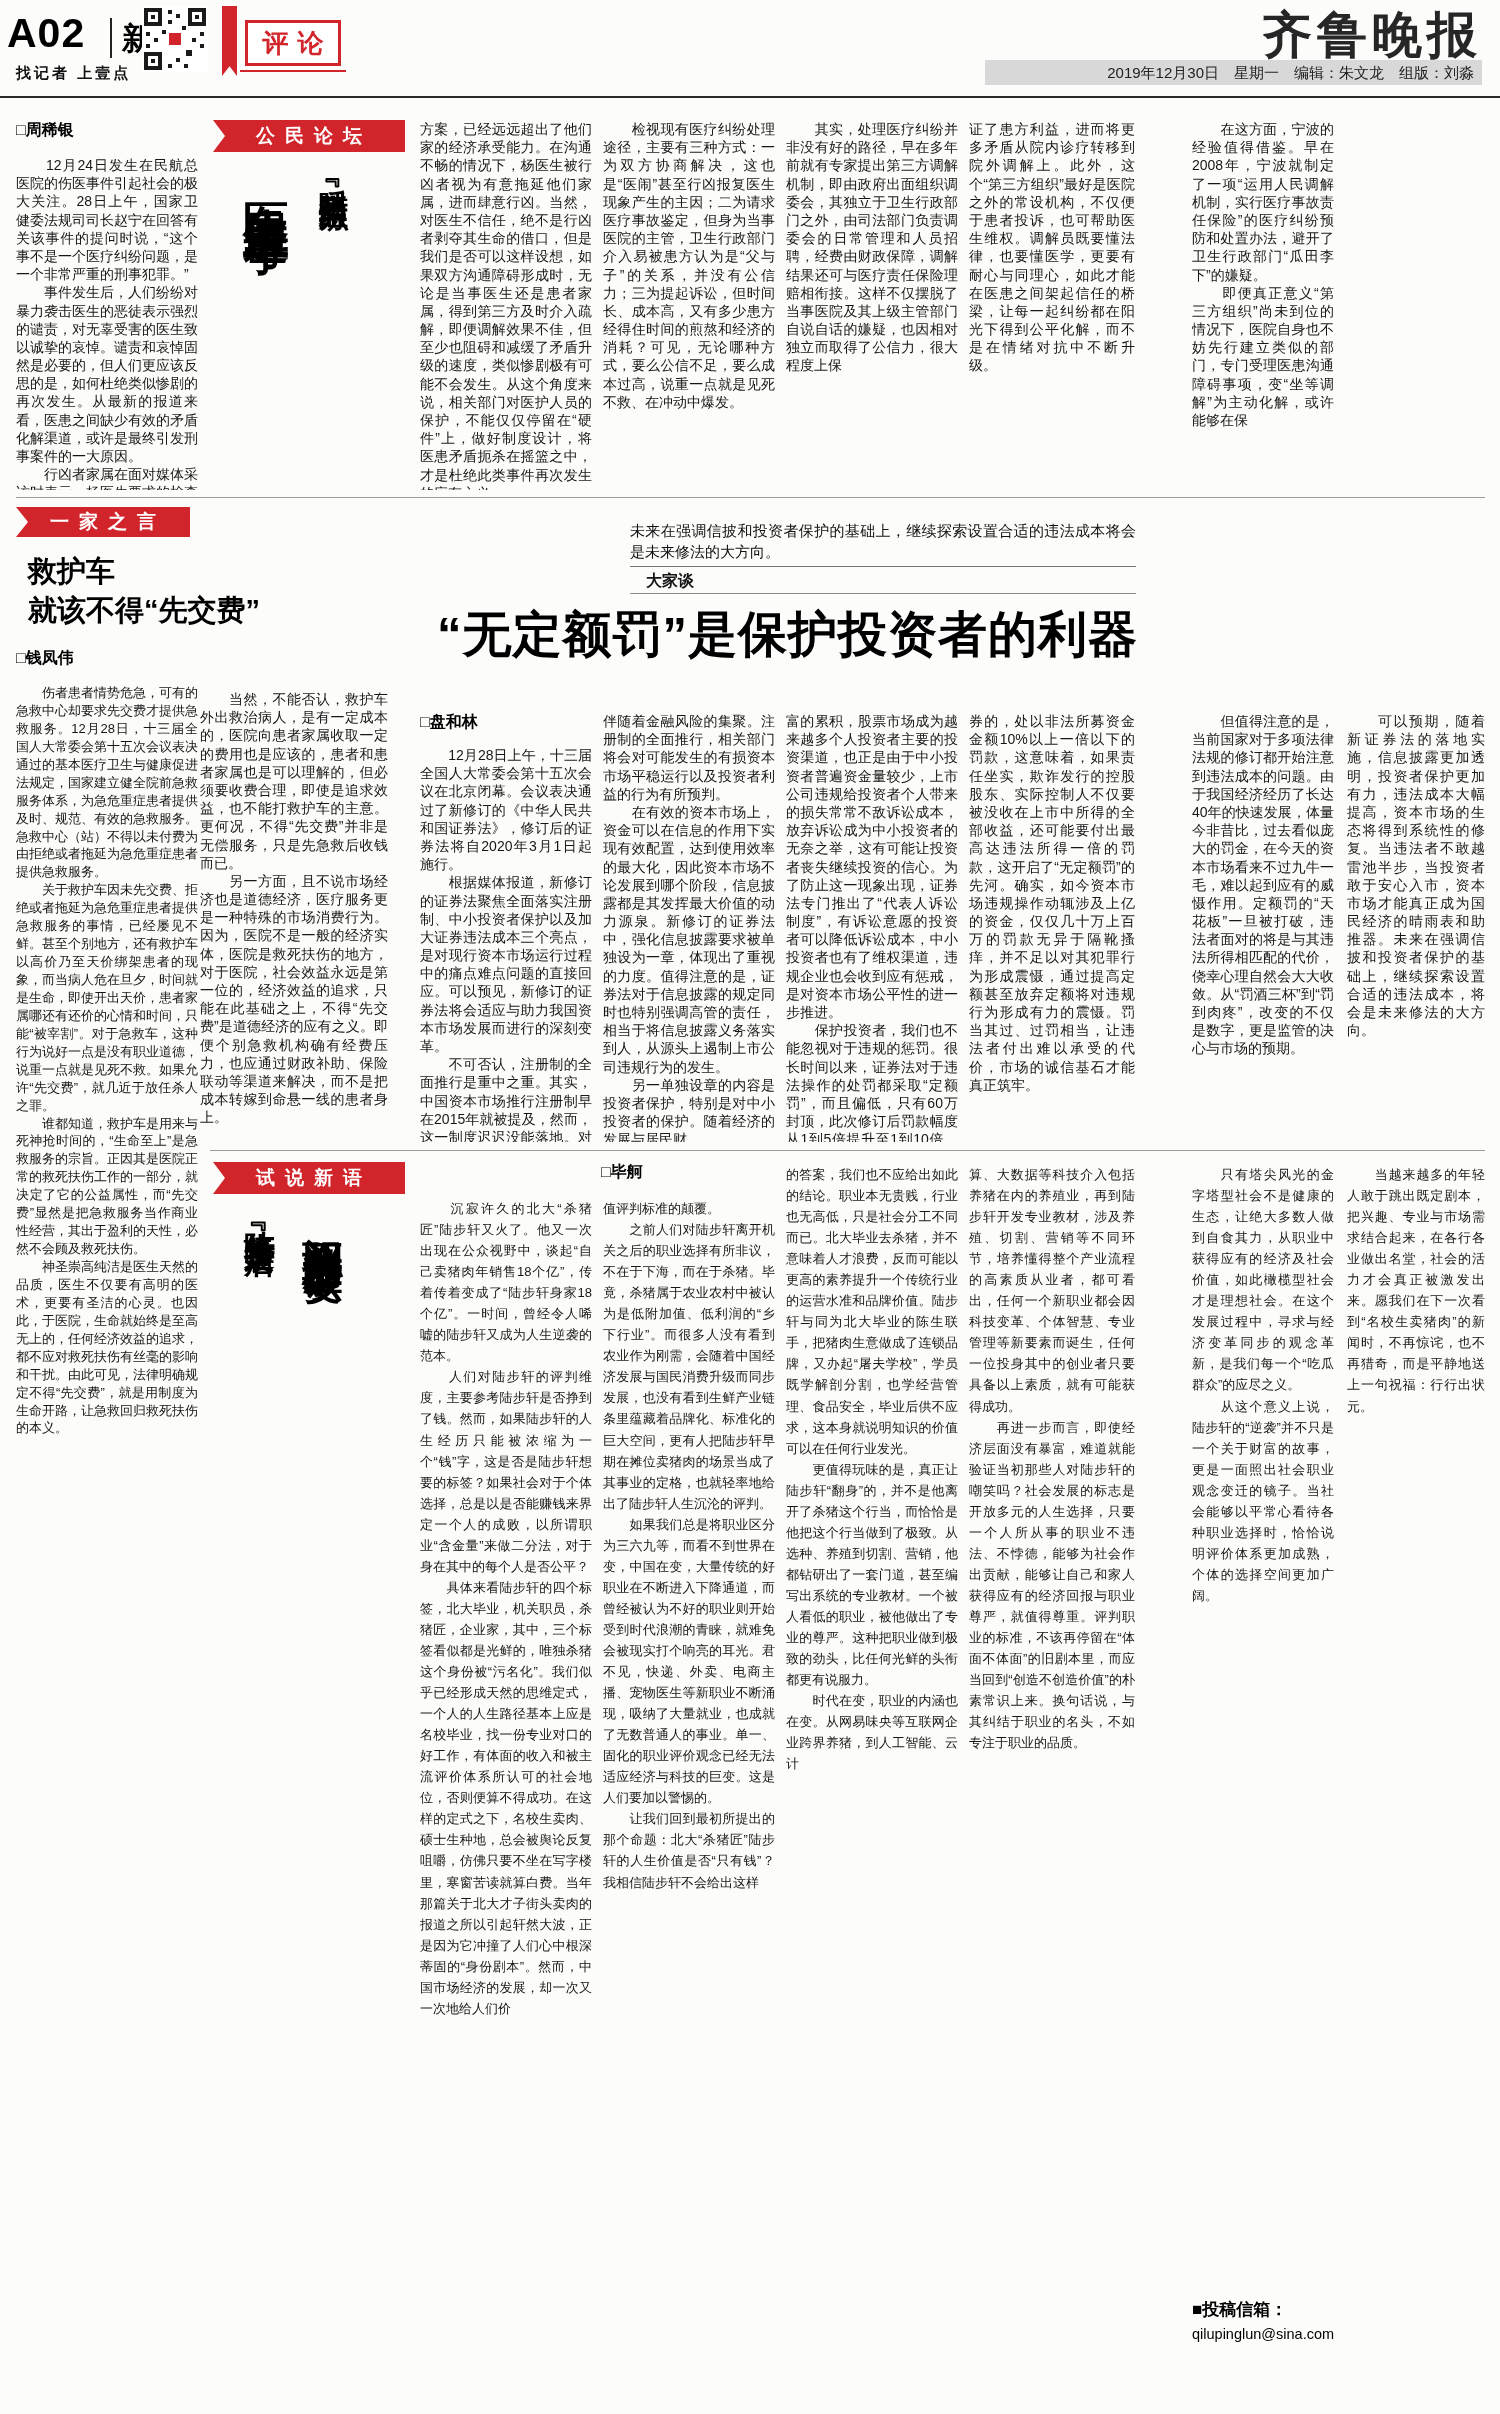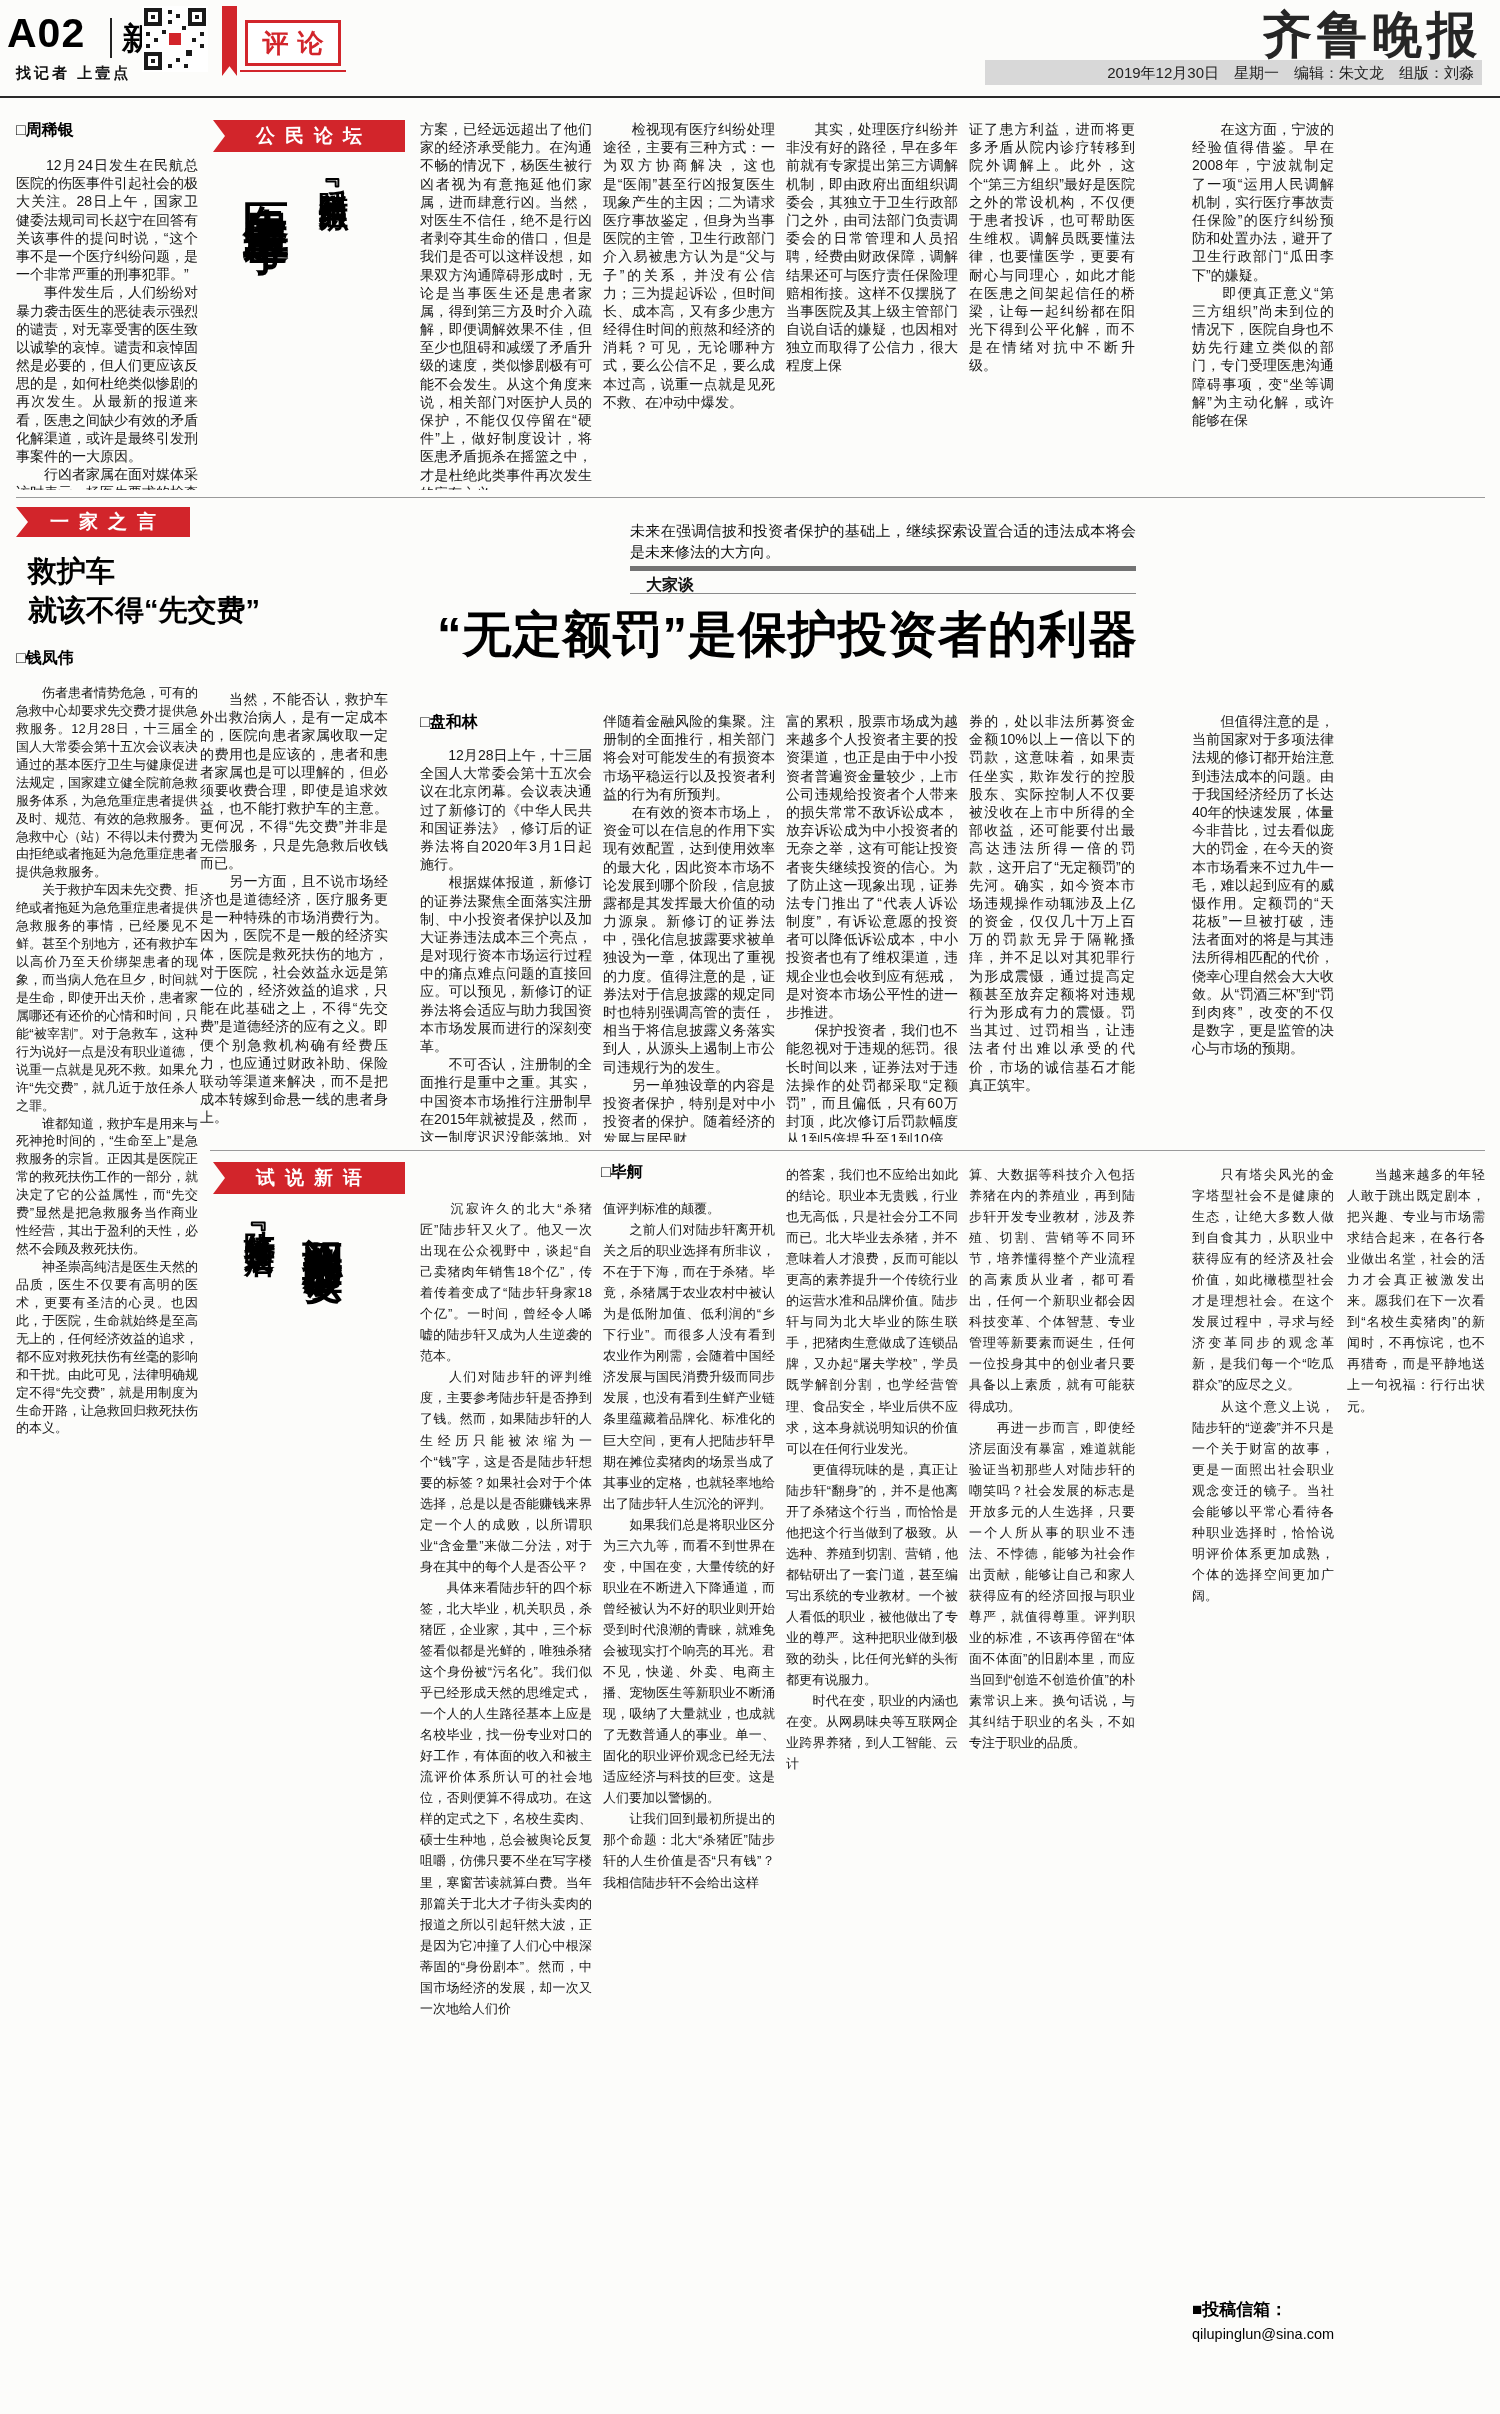--- a/index.html
+++ b/index.html
@@ -47,21 +47,21 @@
   #a1-c6{left:1347px;top:120px;width:138px;height:370px;}
   #div1{left:16px;top:497px;width:1469px;height:1px;}
   
   #a2-tag{left:16px;top:507px;width:174px;height:30px;line-height:30px;}
   #a2-title{left:28px;top:552px;font-size:29px;font-weight:bold;line-height:1.35;color:#000;}
   #a2-author{left:16px;top:648px;}
   #a2-ca{left:16px;top:684px;width:182px;height:906px;font-size:13px;line-height:1.38;}
   #a2-cb{left:200px;top:690px;width:188px;height:452px;}
   
   #a3-std{left:630px;top:520px;width:506px;font-size:15px;line-height:1.4;text-align:justify;color:#111;}
-  #a3-lbl{left:630px;top:566px;width:506px;height:28px;line-height:27px;border-top:5px solid #737373;
+  #a3-lbl{left:630px;top:566px;width:506px;height:28px;line-height:27px;border-top:1px solid #737373;
           border-bottom:1px solid #8a8a8a;font-size:16px;font-weight:bold;padding-left:16px;box-sizing:border-box;}
   #a3-h{left:437px;top:602px;font-size:49px;font-weight:bold;letter-spacing:1px;color:#000;white-space:nowrap;}
   #a3-author{left:420px;top:712px;}
   #a3-c1{left:420px;top:746px;width:172px;height:396px;}
   #a3-c2{left:603px;top:712px;width:172px;height:430px;}
   #a3-c3{left:786px;top:712px;width:172px;height:430px;}
   #a3-c4{left:969px;top:712px;width:166px;height:430px;}
   #a3-c5{left:1192px;top:712px;width:142px;height:430px;}
   #a3-c6{left:1347px;top:712px;width:138px;height:430px;}
   #div2{left:210px;top:1150px;width:1275px;height:1px;}
@@ -171,20 +171,21 @@
   <div class="col" id="a3-c1">　　12月28日上午，十三届全国人大常委会第十五次会议在北京闭幕。会议表决通过了新修订的《中华人民共和国证券法》，修订后的证券法将自2020年3月1日起施行。
 　　根据媒体报道，新修订的证券法聚焦全面落实注册制、中小投资者保护以及加大证券违法成本三个亮点，是对现行资本市场运行过程中的痛点难点问题的直接回应。可以预见，新修订的证券法将会适应与助力我国资本市场发展而进行的深刻变革。
 　　不可否认，注册制的全面推行是重中之重。其实，中国资本市场推行注册制早在2015年就被提及，然而，这一制度迟迟没能落地。对于处在转型期的中国来说，社会经济各个方面都在发生巨大的变化，经济社会的高速发展同时也</div>
   <div class="col" id="a3-c2">伴随着金融风险的集聚。注册制的全面推行，相关部门将会对可能发生的有损资本市场平稳运行以及投资者利益的行为有所预判。
 　　在有效的资本市场上，资金可以在信息的作用下实现有效配置，达到使用效率的最大化，因此资本市场不论发展到哪个阶段，信息披露都是其发挥最大价值的动力源泉。新修订的证券法中，强化信息披露要求被单独设为一章，体现出了重视的力度。值得注意的是，证券法对于信息披露的规定同时也特别强调高管的责任，相当于将信息披露义务落实到人，从源头上遏制上市公司违规行为的发生。
 　　另一单独设章的内容是投资者保护，特别是对中小投资者的保护。随着经济的发展与居民财</div>
   <div class="col" id="a3-c3">富的累积，股票市场成为越来越多个人投资者主要的投资渠道，也正是由于中小投资者普遍资金量较少，上市公司违规给投资者个人带来的损失常常不敌诉讼成本，放弃诉讼成为中小投资者的无奈之举，这有可能让投资者丧失继续投资的信心。为了防止这一现象出现，证券法专门推出了“代表人诉讼制度”，有诉讼意愿的投资者可以降低诉讼成本，中小投资者也有了维权渠道，违规企业也会收到应有惩戒，是对资本市场公平性的进一步推进。
 　　保护投资者，我们也不能忽视对于违规的惩罚。很长时间以来，证券法对于违法操作的处罚都采取“定额罚”，而且偏低，只有60万封顶，此次修订后罚款幅度从1到5倍提升至1到10倍，部分违法行为的定额罚从60万提高到2000万等，其中已经发行证</div>
   <div class="col" id="a3-c4">券的，处以非法所募资金金额10%以上一倍以下的罚款，这意味着，如果责任坐实，欺诈发行的控股股东、实际控制人不仅要被没收在上市中所得的全部收益，还可能要付出最高达违法所得一倍的罚款，这开启了“无定额罚”的先河。确实，如今资本市场违规操作动辄涉及上亿的资金，仅仅几十万上百万的罚款无异于隔靴搔痒，并不足以对其犯罪行为形成震慑，通过提高定额甚至放弃定额将对违规行为形成有力的震慑。罚当其过、过罚相当，让违法者付出难以承受的代价，市场的诚信基石才能真正筑牢。</div>
   <div class="col" id="a3-c5">　　但值得注意的是，当前国家对于多项法律法规的修订都开始注意到违法成本的问题。由于我国经济经历了长达40年的快速发展，体量今非昔比，过去看似庞大的罚金，在今天的资本市场看来不过九牛一毛，难以起到应有的威慑作用。定额罚的“天花板”一旦被打破，违法者面对的将是与其违法所得相匹配的代价，侥幸心理自然会大大收敛。从“罚酒三杯”到“罚到肉疼”，改变的不仅是数字，更是监管的决心与市场的预期。</div>
+  <div class="col" id="a3-c6">　　可以预期，随着新证券法的落地实施，信息披露更加透明，投资者保护更加有力，违法成本大幅提高，资本市场的生态将得到系统性的修复。当违法者不敢越雷池半步，当投资者敢于安心入市，资本市场才能真正成为国民经济的晴雨表和助推器。未来在强调信披和投资者保护的基础上，继续探索设置合适的违法成本，将会是未来修法的大方向。</div>
   <div class="abs rule" id="div2"></div>
 
   <div class="abs tag" id="a4-tag">试说新语</div>
   <div class="vhead" id="a4-vh">
     <span class="main">评判职业的标准该变了</span>
     <span class="kick">陆步轩『逆袭』后</span>
   </div>
   <div class="abs author" id="a4-author">□毕舸</div>
   <div class="col colx" id="a4-c1">　　沉寂许久的北大“杀猪匠”陆步轩又火了。他又一次出现在公众视野中，谈起“自己卖猪肉年销售18个亿”，传着传着变成了“陆步轩身家18个亿”。一时间，曾经令人唏嘘的陆步轩又成为人生逆袭的范本。
 　　人们对陆步轩的评判维度，主要参考陆步轩是否挣到了钱。然而，如果陆步轩的人生经历只能被浓缩为一个“钱”字，这是否是陆步轩想要的标签？如果社会对于个体选择，总是以是否能赚钱来界定一个人的成败，以所谓职业“含金量”来做二分法，对于身在其中的每个人是否公平？

